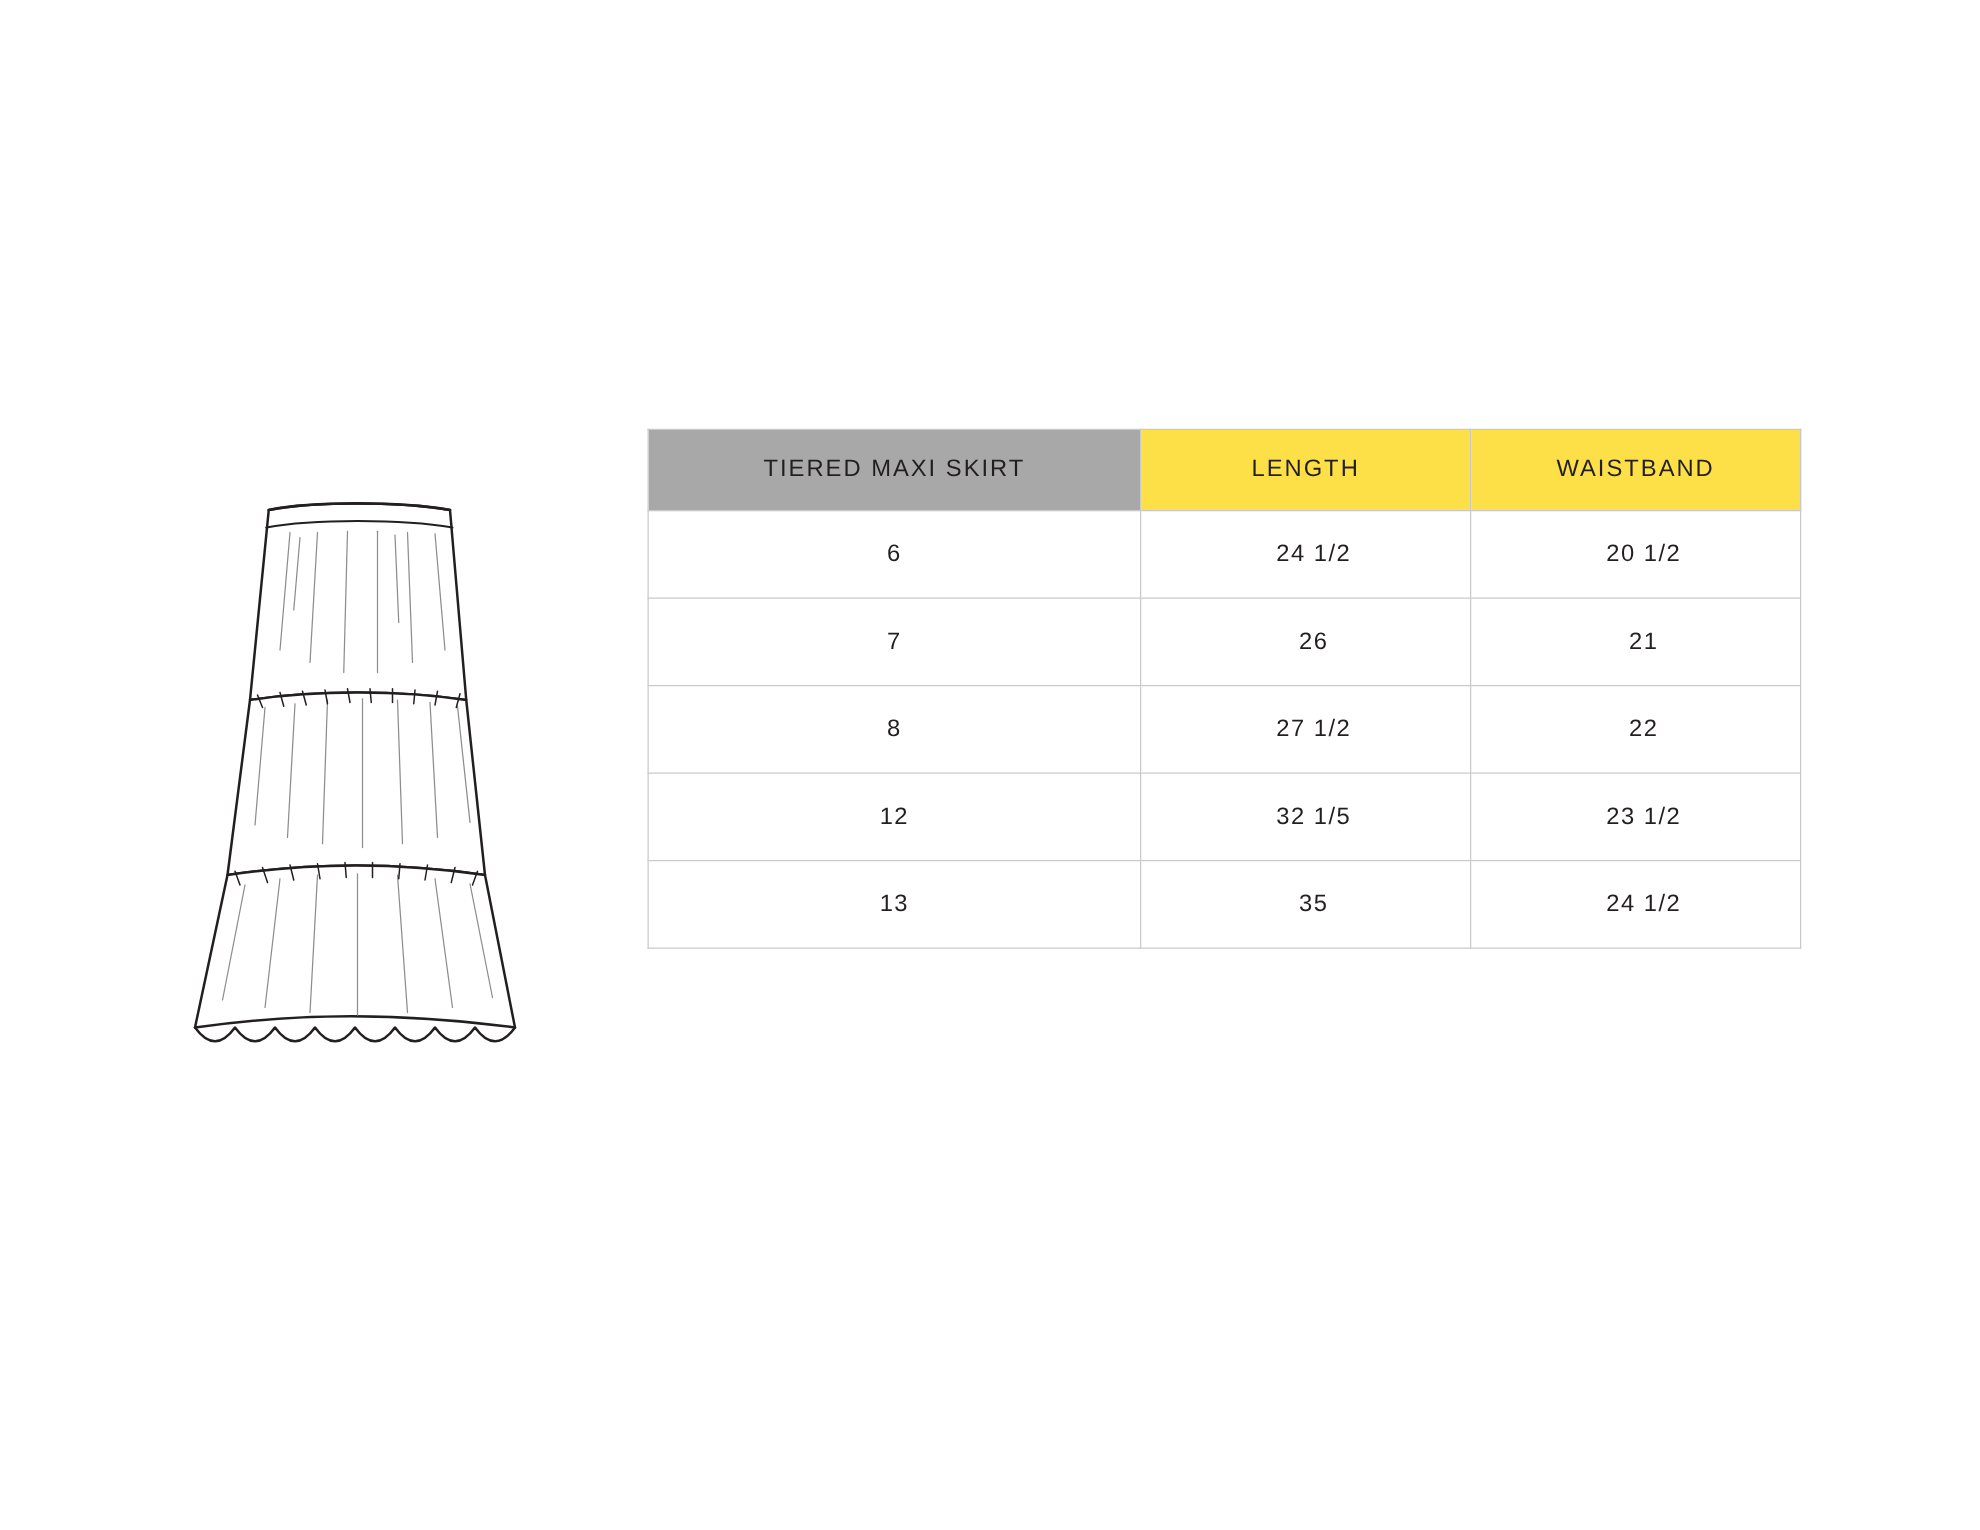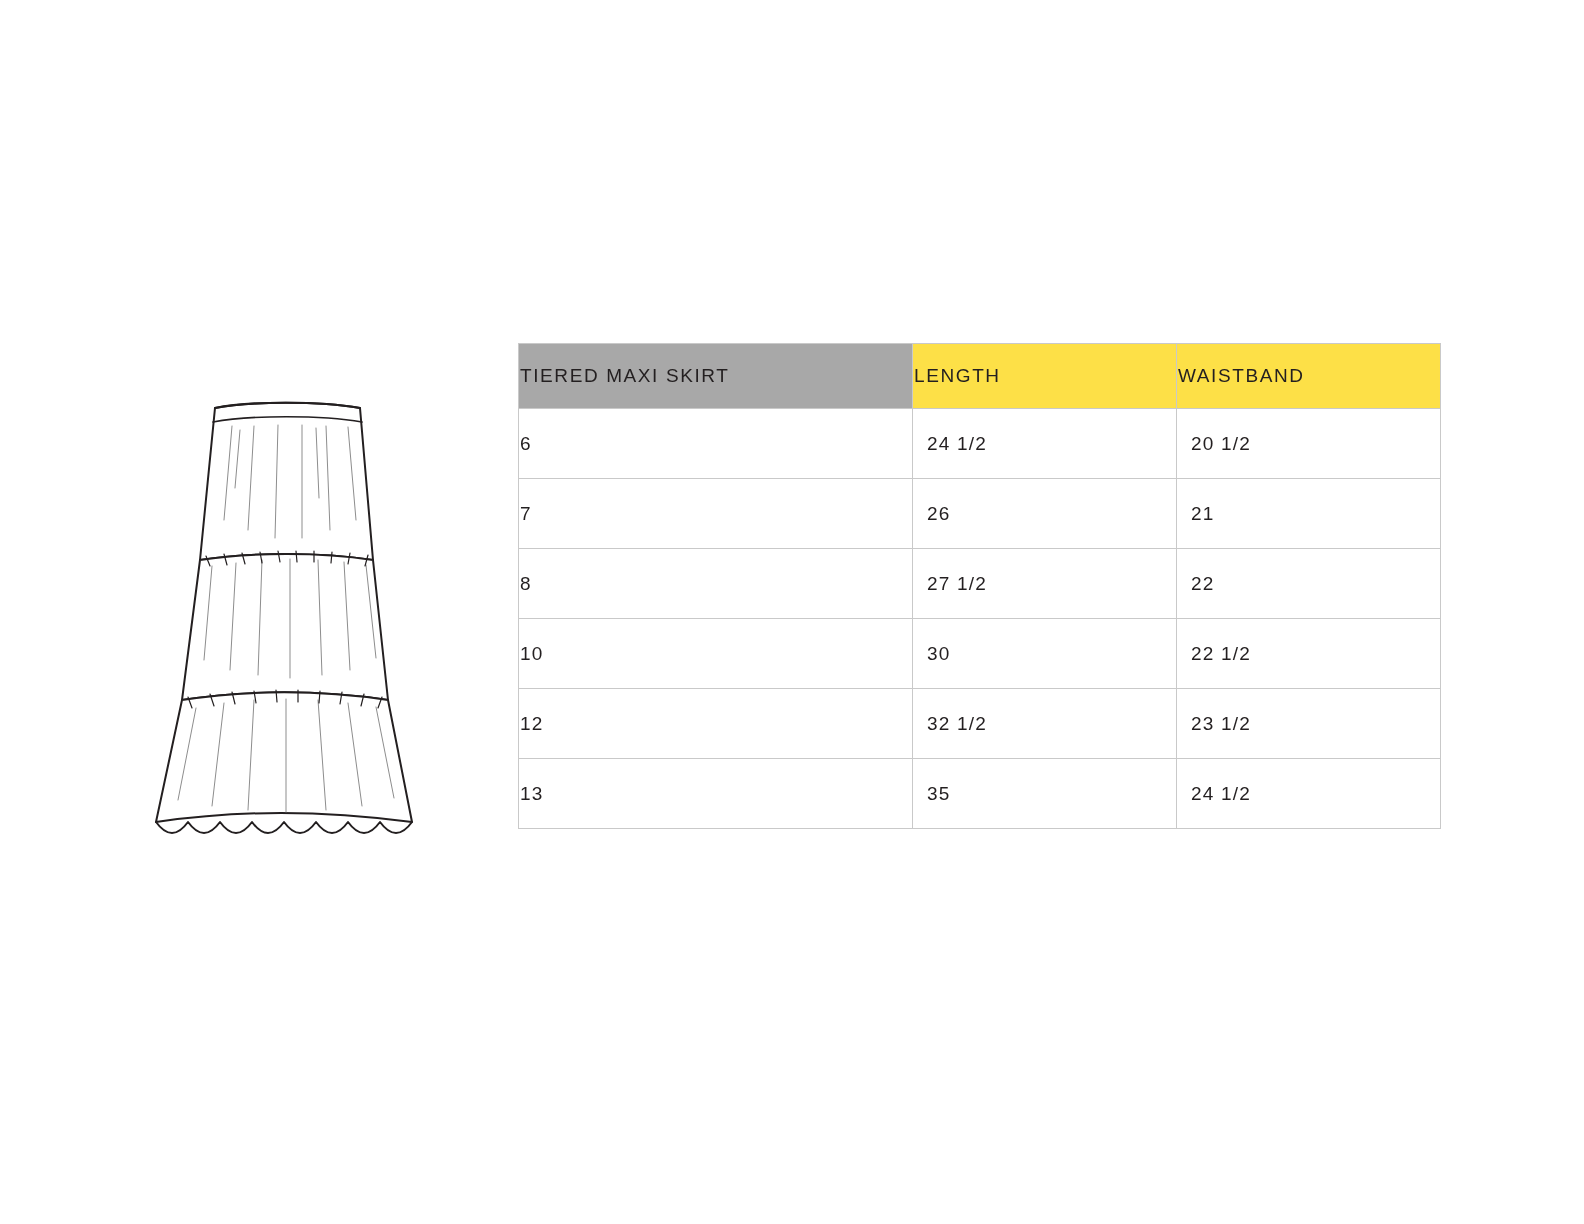--- a/index.html
+++ b/index.html
@@ -34,21 +34,21 @@
   #size-chart {
     position: absolute;
     left: 518px;
     top: 343px;
     width: 913px;
     border-collapse: collapse;
     table-layout: fixed;
   }
   #size-chart td, #size-chart th {
     border: 1px solid #c9c9c9;
-    text-align: left;
+    text-align: center;
     vertical-align: middle;
     font-weight: normal;
     letter-spacing: 1.6px;
     color: #231f20;
   }
   #size-chart thead th {
     height: 62px;
     font-size: 19px;
   }
   th.head-title {
@@ -139,27 +139,22 @@
       <td class="cell-size">7</td>
       <td class="cell-val">26</td>
       <td class="cell-val">21</td>
     </tr>
     <tr>
       <td class="cell-size">8</td>
       <td class="cell-val">27 1/2</td>
       <td class="cell-val">22</td>
     </tr>
     <tr>
-      <td class="cell-size">10</td>
-      <td class="cell-val">30</td>
-      <td class="cell-val">22 1/2</td>
-    </tr>
-    <tr>
       <td class="cell-size">12</td>
-      <td class="cell-val">32 1/2</td>
+      <td class="cell-val">32 1/5</td>
       <td class="cell-val">23 1/2</td>
     </tr>
     <tr>
       <td class="cell-size">13</td>
       <td class="cell-val">35</td>
       <td class="cell-val">24 1/2</td>
     </tr>
   </tbody>
 </table>
 

